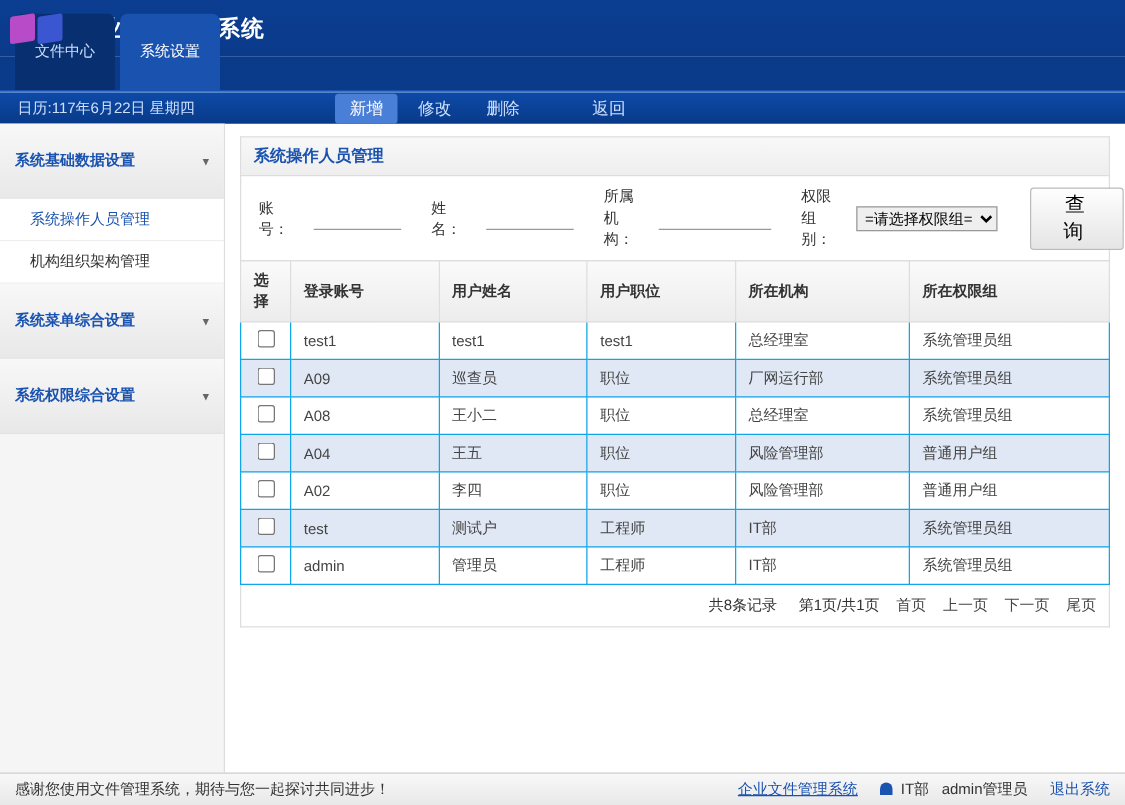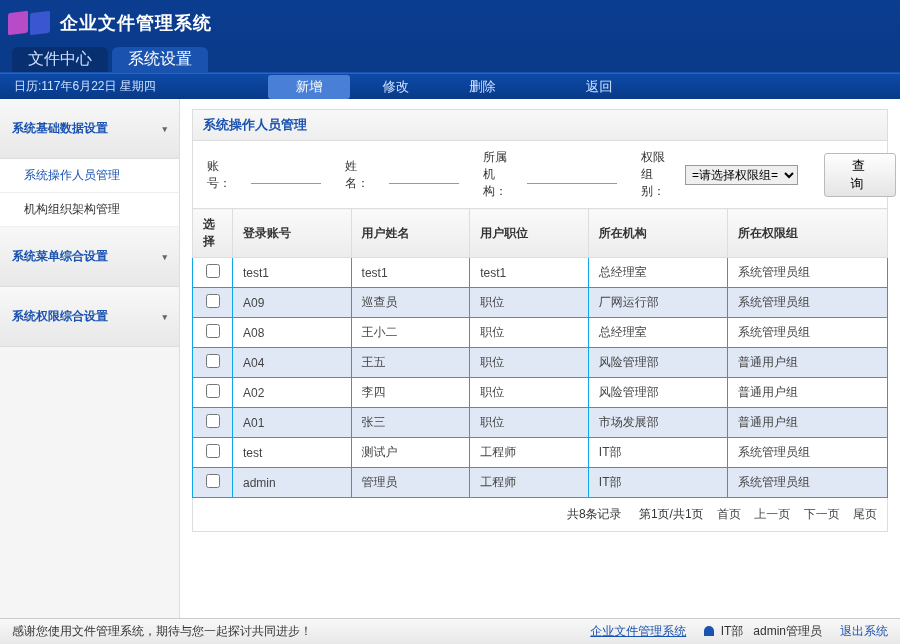--- a/index.html
+++ b/index.html
@@ -4,41 +4,41 @@
 <style>
 * { margin: 0; padding: 0; box-sizing: border-box; }
 body { font-family: "Microsoft YaHei", Arial, sans-serif; font-size: 12px; color: #333; background: #fff; width: 900px; height: 644px; display: flex; flex-direction: column; }
 .header { background: linear-gradient(#0b3d91, #0a3a8a); height: 45px; display: flex; align-items: center; padding-left: 8px; }
 .logo { display: flex; align-items: center; gap: 2px; margin-right: 10px; }
 .logo-box { width: 20px; height: 22px; border-radius: 2px; transform: skewY(-8deg); }
 .logo-box.a { background: #b84bc7; }
 .logo-box.b { background: #3a56d0; }
 .app-title { color: #fff; font-size: 18px; font-weight: bold; letter-spacing: 1px; }
 .tabbar { background: #0a3a8a; height: 28px; display: flex; align-items: flex-end; padding-left: 12px; border-bottom: 1px solid #1a52b0; }
-.tab { padding: 2px 16px; color: #cfe0ff; background: #083070; border-top-left-radius: 6px; border-top-right-radius: 6px; margin-right: 4px; cursor: pointer; font-size: 16px; }
+.tab { padding: 22px 16px; color: #cfe0ff; background: #083070; border-top-left-radius: 6px; border-top-right-radius: 6px; margin-right: 4px; cursor: pointer; font-size: 12px; }
 .tab.active { background: #1a52b0; color: #fff; }
 .datebar { background: linear-gradient(#0d4aa8, #083a88); height: 26px; display: flex; align-items: center; color: #cfe0ff; padding: 0 14px; font-size: 12px; gap: 12px; border-top: 1px solid #2a62c0; }
 .datebar .actions { display: flex; gap: 0; margin-left: 100px; }
-.act-btn { padding: 3px 28px; color: #cfe0ff; cursor: pointer; border-right: 1px solid #2a62c0; background: transparent; border: none; border-radius: 3px; margin-right: 4px; }
+.act-btn { padding: 3px 12px; color: #cfe0ff; cursor: pointer; border-right: 1px solid #2a62c0; background: transparent; border: none; border-radius: 3px; margin-right: 4px; }
 .act-btn.primary { background: #4a7fd8; color: #fff; }
 .act-btn.sep { margin-left: 30px; }
 .main { flex: 1; display: flex; min-height: 0; }
 .sidebar { width: 180px; background: #f5f5f5; border-right: 1px solid #ddd; }
 .side-group { background: linear-gradient(#f8f8f8, #e8e8e8); padding: 21px 12px; font-size: 12px; color: #1a52b0; font-weight: bold; border-bottom: 1px solid #ddd; display: flex; justify-content: space-between; align-items: center; cursor: pointer; }
 .chev { font-size: 9px; color: #666; }
 .side-item { padding: 8px 24px; font-size: 12px; color: #333; border-bottom: 1px solid #eee; background: #fff; cursor: pointer; }
 .side-item.active { color: #1a52b0; }
 .content { flex: 1; padding: 10px 12px; overflow: auto; }
 .panel-title { color: #1a52b0; font-weight: bold; font-size: 13px; padding: 6px 10px; background: linear-gradient(#f8f8f8, #eee); border: 1px solid #ddd; border-bottom: none; }
 .search-row { border: 1px solid #ddd; border-bottom: none; padding: 8px 10px; display: flex; align-items: center; gap: 20px; font-size: 12px; color: #333; background: #fff; flex-wrap: nowrap; }
 .search-row label { margin-left: 4px; }
 .search-row input[type=text] { border: none; border-bottom: 1px solid #999; width: 70px; padding: 2px; font-size: 12px; }
 .search-row input.wide { width: 90px; }
 .search-row select { border: 1px solid #999; font-size: 12px; padding: 1px 2px; }
-.search-btn { background: linear-gradient(#fefefe, #e5e5e5); border: 1px solid #bbb; border-radius: 3px; padding: 3px 24px; cursor: pointer; font-size: 13px; margin-left: 6px; letter-spacing: 6px; text-indent: 3px; }
+.search-btn { background: linear-gradient(#fefefe, #e5e5e5); border: 1px solid #bbb; border-radius: 3px; padding: 3px 24px; cursor: pointer; font-size: 16px; margin-left: 6px; letter-spacing: 6px; text-indent: 3px; }
 table { width: 100%; border-collapse: collapse; border: 1px solid #ddd; font-size: 12px; }
 th { background: linear-gradient(#fafafa, #ececec); text-align: left; padding: 7px 10px; border: 1px solid #ddd; color: #333; font-weight: bold; }
 td { padding: 6px 10px; border: 1px solid #0ea5e9; color: #444; }
 tbody tr:nth-child(even) { background: #e0e8f5; }
 tbody tr:nth-child(odd) { background: #fff; }
 .cb { width: 14px; height: 14px; }
 .pager { text-align: right; padding: 8px 10px; border: 1px solid #ddd; border-top: none; font-size: 12px; color: #333; background: #fff; }
 .pager span { margin-left: 14px; }
 .pager a { color: #444; text-decoration: none; margin-left: 10px; cursor: pointer; }
 .footer { height: 26px; background: linear-gradient(#f8f8f8, #e8e8e8); border-top: 1px solid #ccc; display: flex; align-items: center; padding: 10px 12px; font-size: 12px; color: #333; }
@@ -154,28 +154,20 @@
           <tr>
             <td style="text-align:center"><input type="checkbox" class="cb" style=""></td>
             <td>A02</td>
             <td>李四</td>
             <td>职位</td>
             <td>风险管理部</td>
             <td>普通用户组</td>
           </tr>
           <tr>
             <td style="text-align:center"><input type="checkbox" class="cb" style=""></td>
-            <td>A01</td>
-            <td>张三</td>
-            <td>职位</td>
-            <td>市场发展部</td>
-            <td>普通用户组</td>
-          </tr>
-          <tr>
-            <td style="text-align:center"><input type="checkbox" class="cb" style=""></td>
             <td>test</td>
             <td>测试户</td>
             <td>工程师</td>
             <td>IT部</td>
             <td>系统管理员组</td>
           </tr>
           <tr>
             <td style="text-align:center"><input type="checkbox" class="cb" style=""></td>
             <td>admin</td>
             <td>管理员</td>

